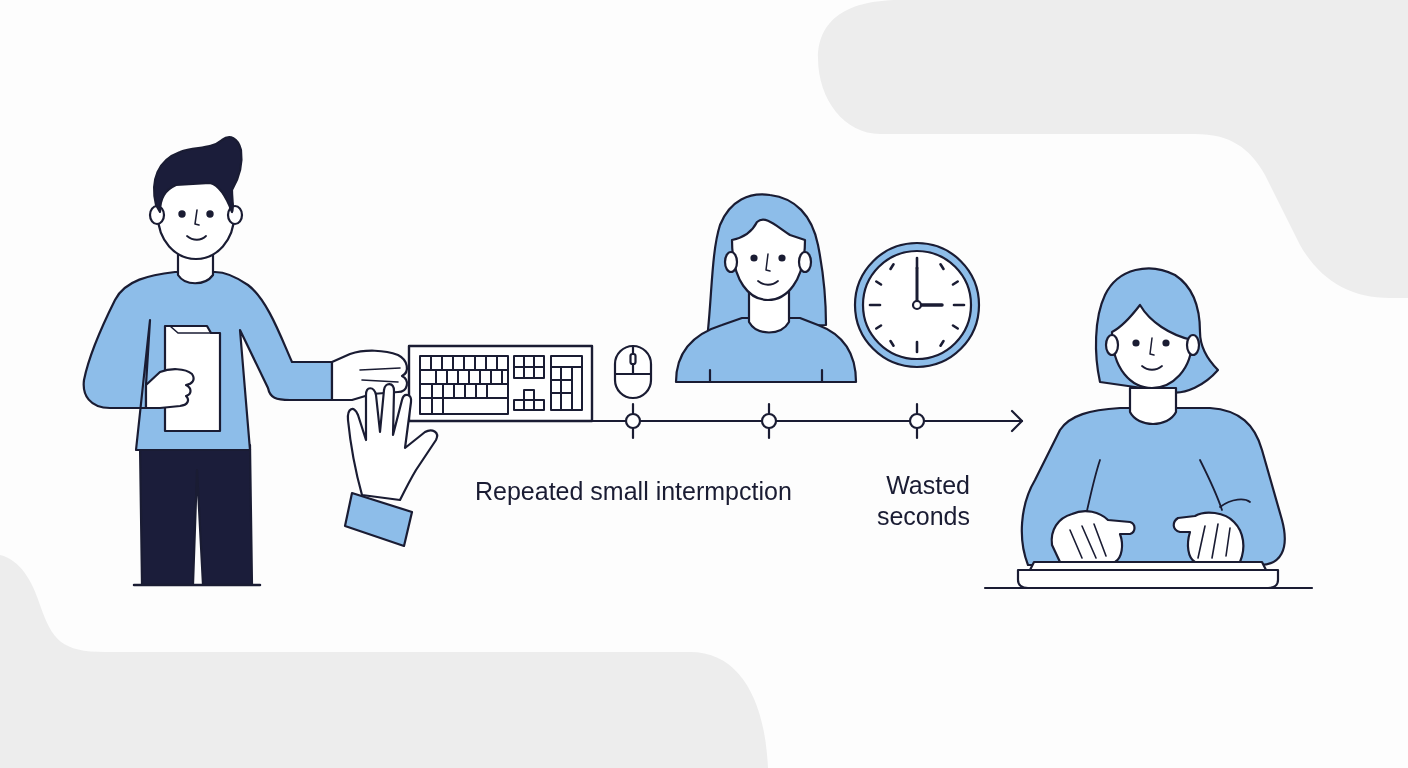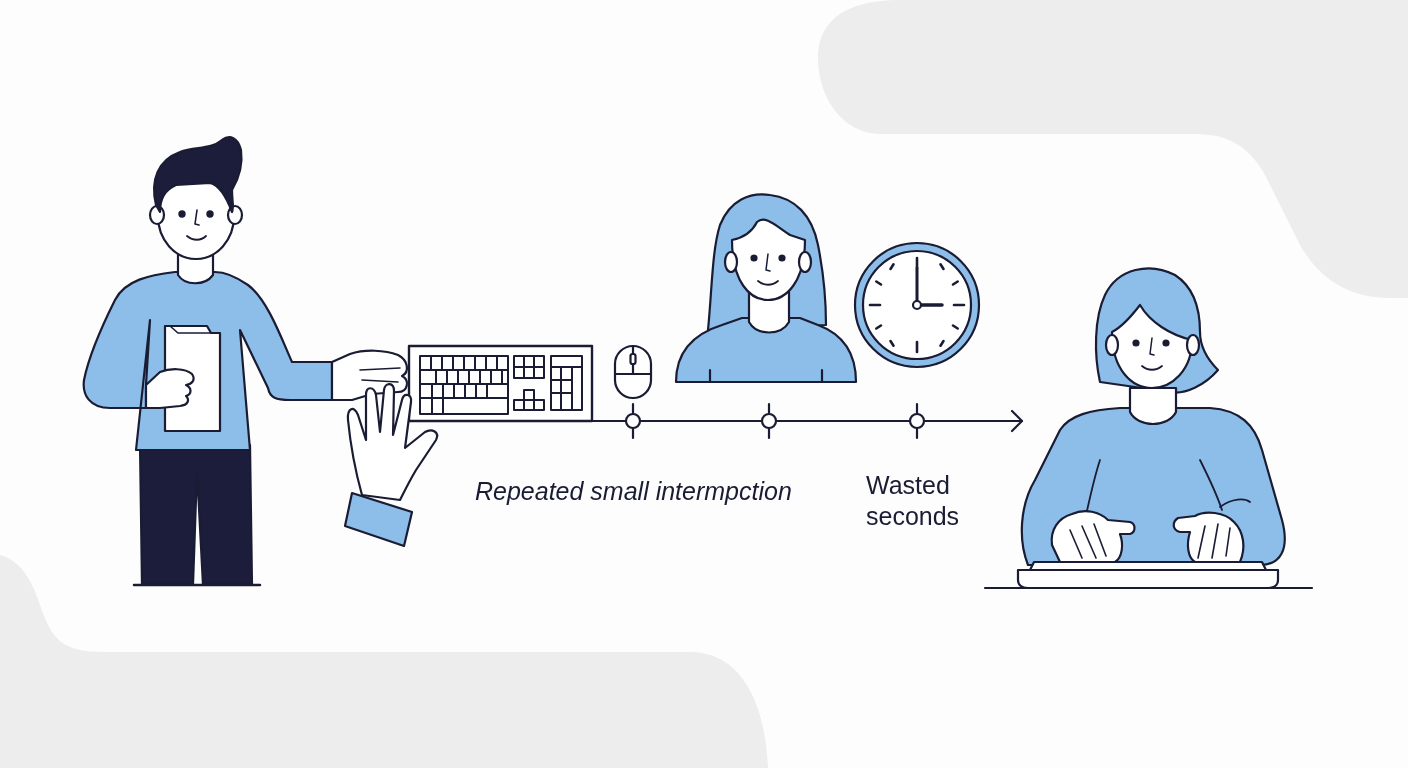--- a/index.html
+++ b/index.html
@@ -10,22 +10,22 @@
       position: relative;
     }
     .scene { position: absolute; left: 0; top: 0; width: 1408px; height: 768px; }
     .label {
       position: absolute;
       color: #1a1c33;
       font-size: 25px;
       line-height: 31px;
       font-family: "Liberation Sans", "DejaVu Sans", sans-serif;
     }
-    .label-interruption { left: 475px; top: 476px; white-space: nowrap; font-style: italic; }
-    .label-wasted { left: 866px; top: 470px; text-align: left; width: 104px; }
+    .label-interruption { left: 475px; top: 476px; white-space: nowrap; }
+    .label-wasted { left: 866px; top: 470px; text-align: right; width: 104px; }
   </style>
 </head>
 <body>
 
 <svg class="scene" viewBox="0 0 1408 768" xmlns="http://www.w3.org/2000/svg">
 
   <path d="M900 0 L1408 0 L1408 298 L1390 298 C1350 298 1320 280 1300 245 L1265 175 C1250 148 1230 134 1195 134 L880 134 C845 134 818 100 818 58 C818 25 840 0 900 0 Z" fill="#ededed"></path>
   <path d="M0 555 C20 560 32 580 40 605 C52 640 62 652 105 652 L690 652 C740 652 765 700 768 768 L0 768 Z" fill="#ededed"></path>
 
   <g stroke="#1a1c33" stroke-width="2.2" stroke-linejoin="round" stroke-linecap="round">

